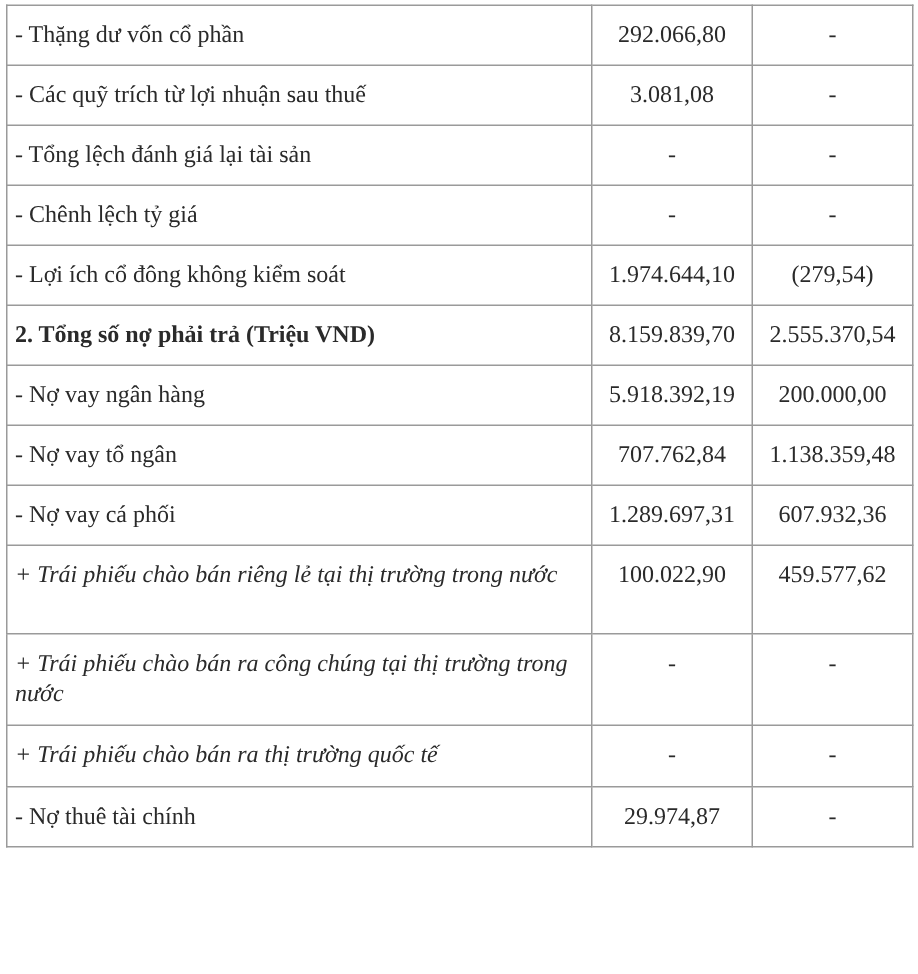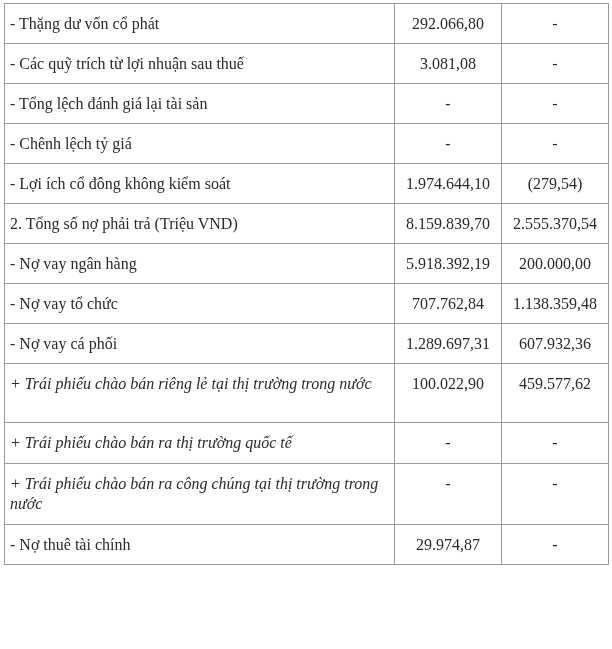--- a/index.html
+++ b/index.html
@@ -38,21 +38,21 @@
     td.label {
       text-align: left;
       padding-left: 5px;
     }
     td.num {
       text-align: center;
       padding-right: 6px;
       white-space: nowrap;
     }
     tr.bold td.label {
-      font-weight: normal;
+      font-weight: bold;
     }
     tr.italic td.label {
       font-style: italic;
       line-height: 20px;
     }
     tr.two-line td {
       height: 38px;
     }
   </style>
 </head>
@@ -60,21 +60,21 @@
 
 <div class="wrap">
   <table>
     <colgroup>
       <col class="c-label">
       <col class="c-v1">
       <col class="c-v2">
     </colgroup>
     <tbody>
       <tr>
-        <td class="label">- Thặng dư vốn cổ phát</td>
+        <td class="label">- Thặng dư vốn cổ phần</td>
         <td class="num">292.066,80</td>
         <td class="num">-</td>
       </tr>
       <tr>
         <td class="label">- Các quỹ trích từ lợi nhuận sau thuế</td>
         <td class="num">3.081,08</td>
         <td class="num">-</td>
       </tr>
       <tr>
         <td class="label">- Tổng lệch đánh giá lại tài sản</td>
@@ -95,41 +95,41 @@
         <td class="label">2. Tổng số nợ phải trả (Triệu VND)</td>
         <td class="num">8.159.839,70</td>
         <td class="num">2.555.370,54</td>
       </tr>
       <tr>
         <td class="label">- Nợ vay ngân hàng</td>
         <td class="num">5.918.392,19</td>
         <td class="num">200.000,00</td>
       </tr>
       <tr>
-        <td class="label">- Nợ vay tổ chức</td>
+        <td class="label">- Nợ vay tổ ngân</td>
         <td class="num">707.762,84</td>
         <td class="num">1.138.359,48</td>
       </tr>
       <tr>
         <td class="label">- Nợ vay cá phối</td>
         <td class="num">1.289.697,31</td>
         <td class="num">607.932,36</td>
       </tr>
       <tr class="italic two-line">
         <td class="label">+ Trái phiếu chào bán riêng lẻ tại thị trường trong nước</td>
         <td class="num">100.022,90</td>
         <td class="num">459.577,62</td>
       </tr>
-      <tr class="italic">
-        <td class="label">+ Trái phiếu chào bán ra thị trường quốc tế</td>
+      <tr class="italic two-line">
+        <td class="label">+ Trái phiếu chào bán ra công chúng tại thị trường trong nước</td>
         <td class="num">-</td>
         <td class="num">-</td>
       </tr>
-      <tr class="italic two-line">
-        <td class="label">+ Trái phiếu chào bán ra công chúng tại thị trường trong nước</td>
+      <tr class="italic">
+        <td class="label">+ Trái phiếu chào bán ra thị trường quốc tế</td>
         <td class="num">-</td>
         <td class="num">-</td>
       </tr>
       <tr>
         <td class="label">- Nợ thuê tài chính</td>
         <td class="num">29.974,87</td>
         <td class="num">-</td>
       </tr>
     </tbody>
   </table>

